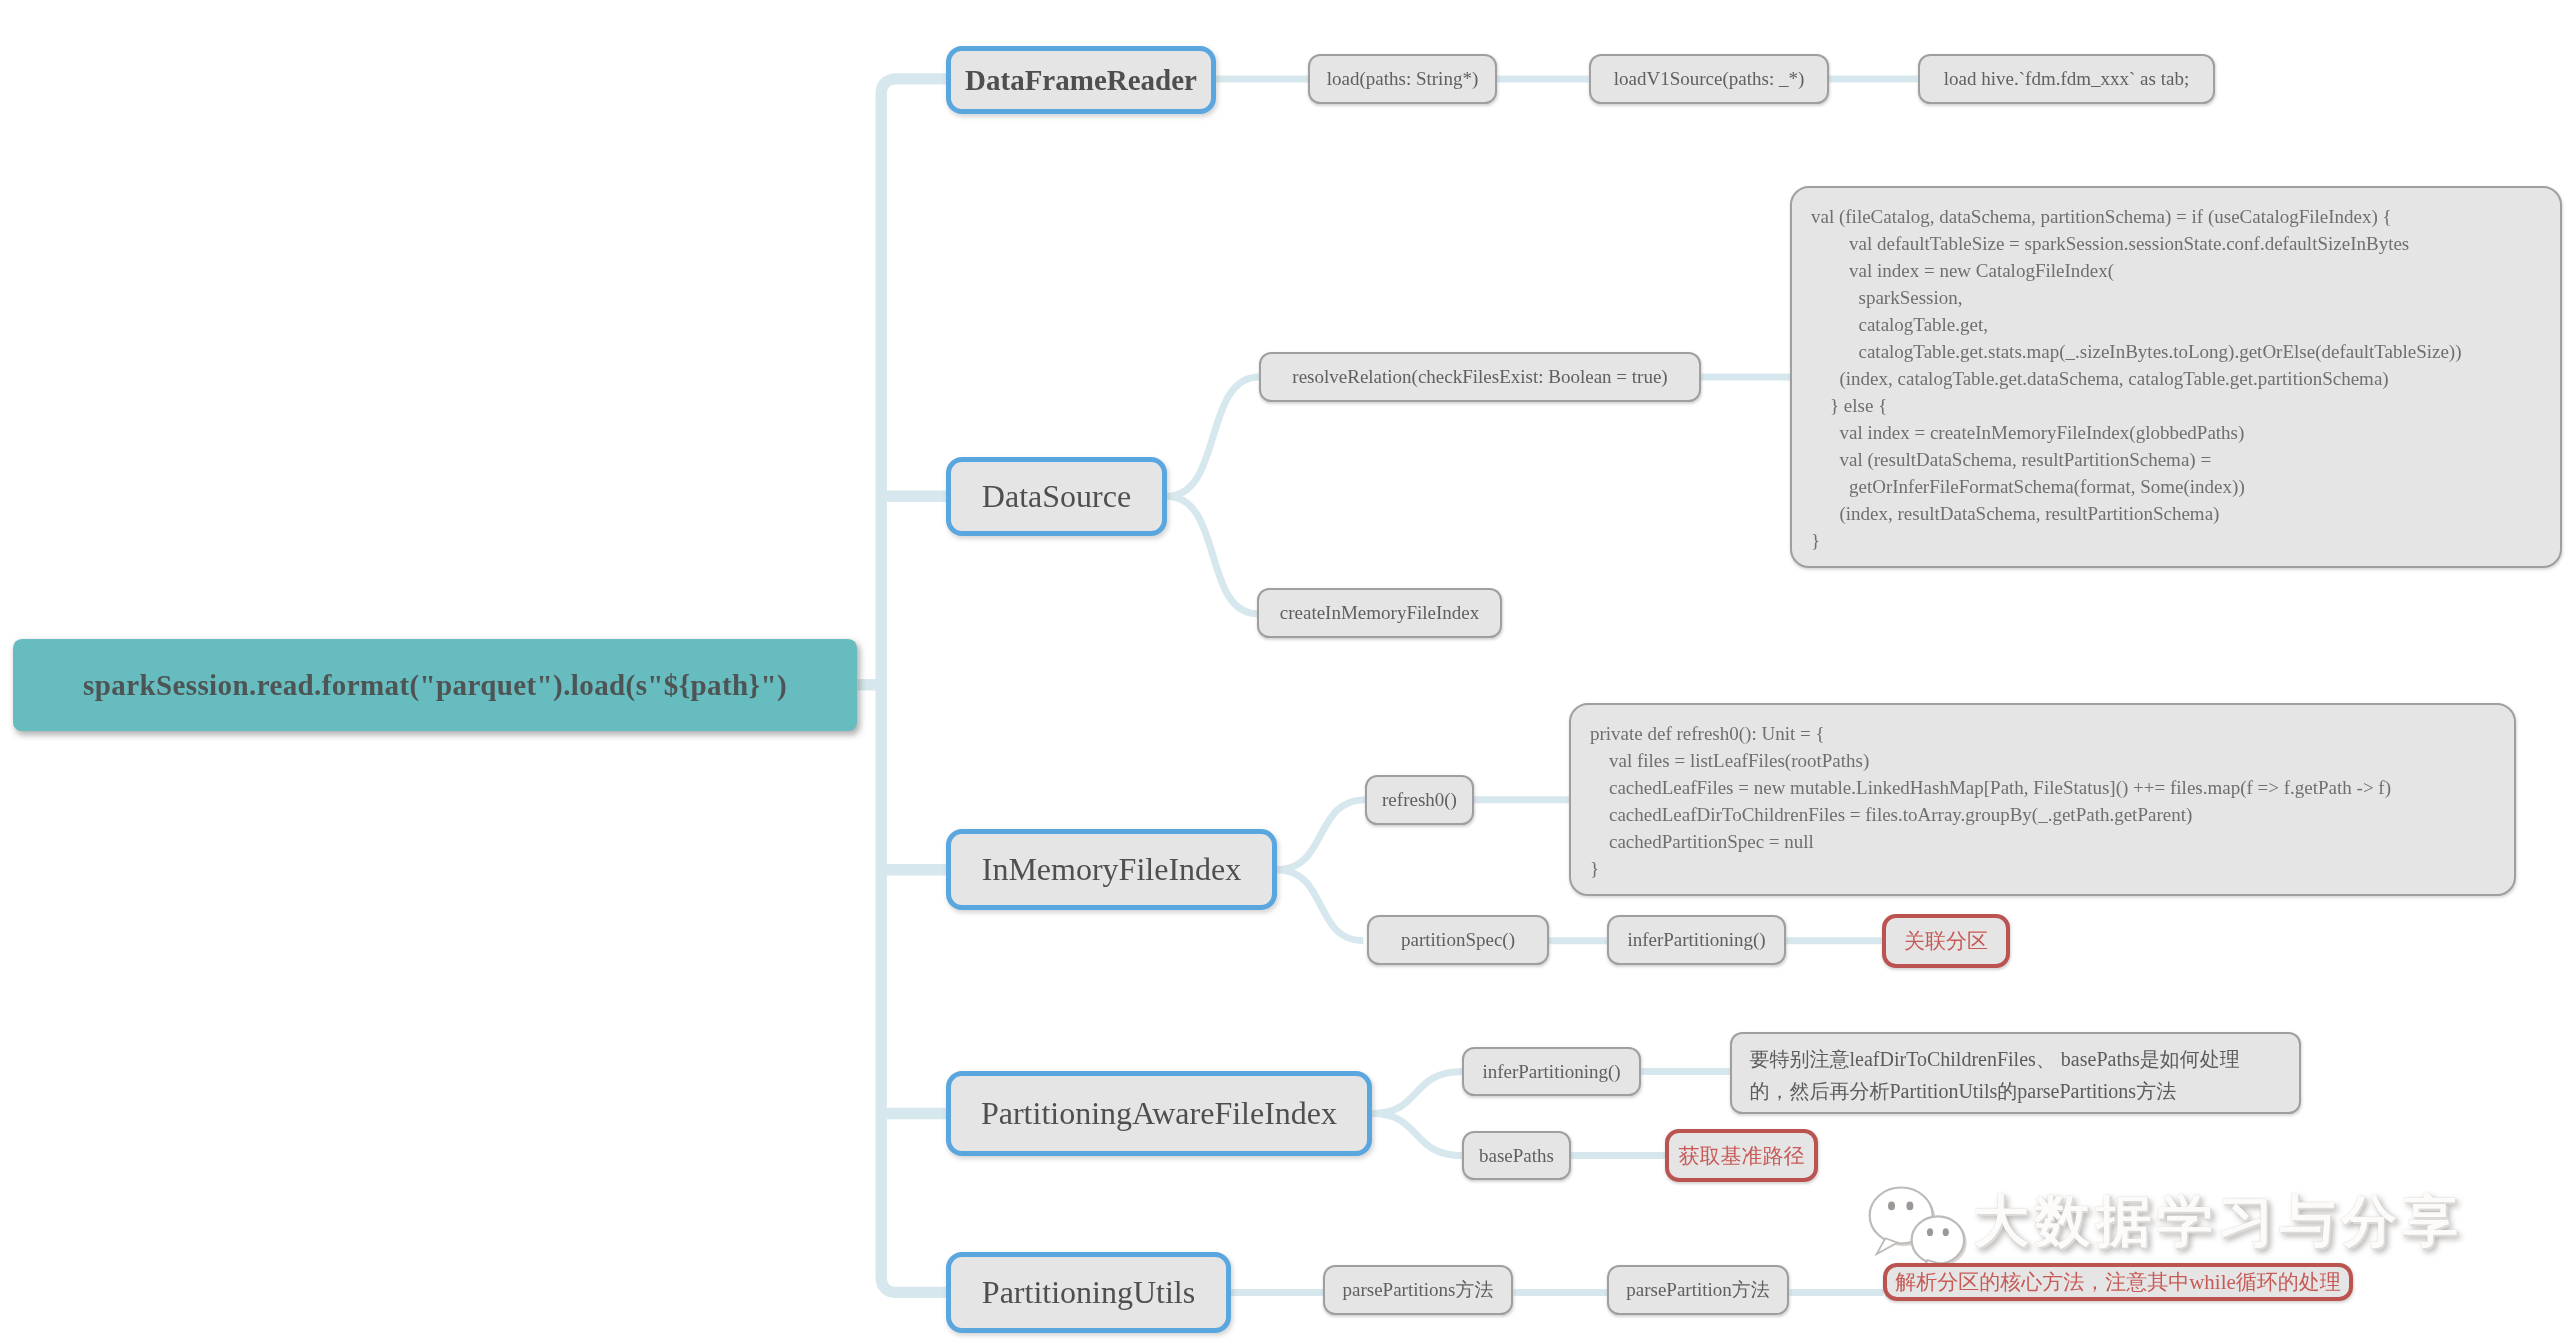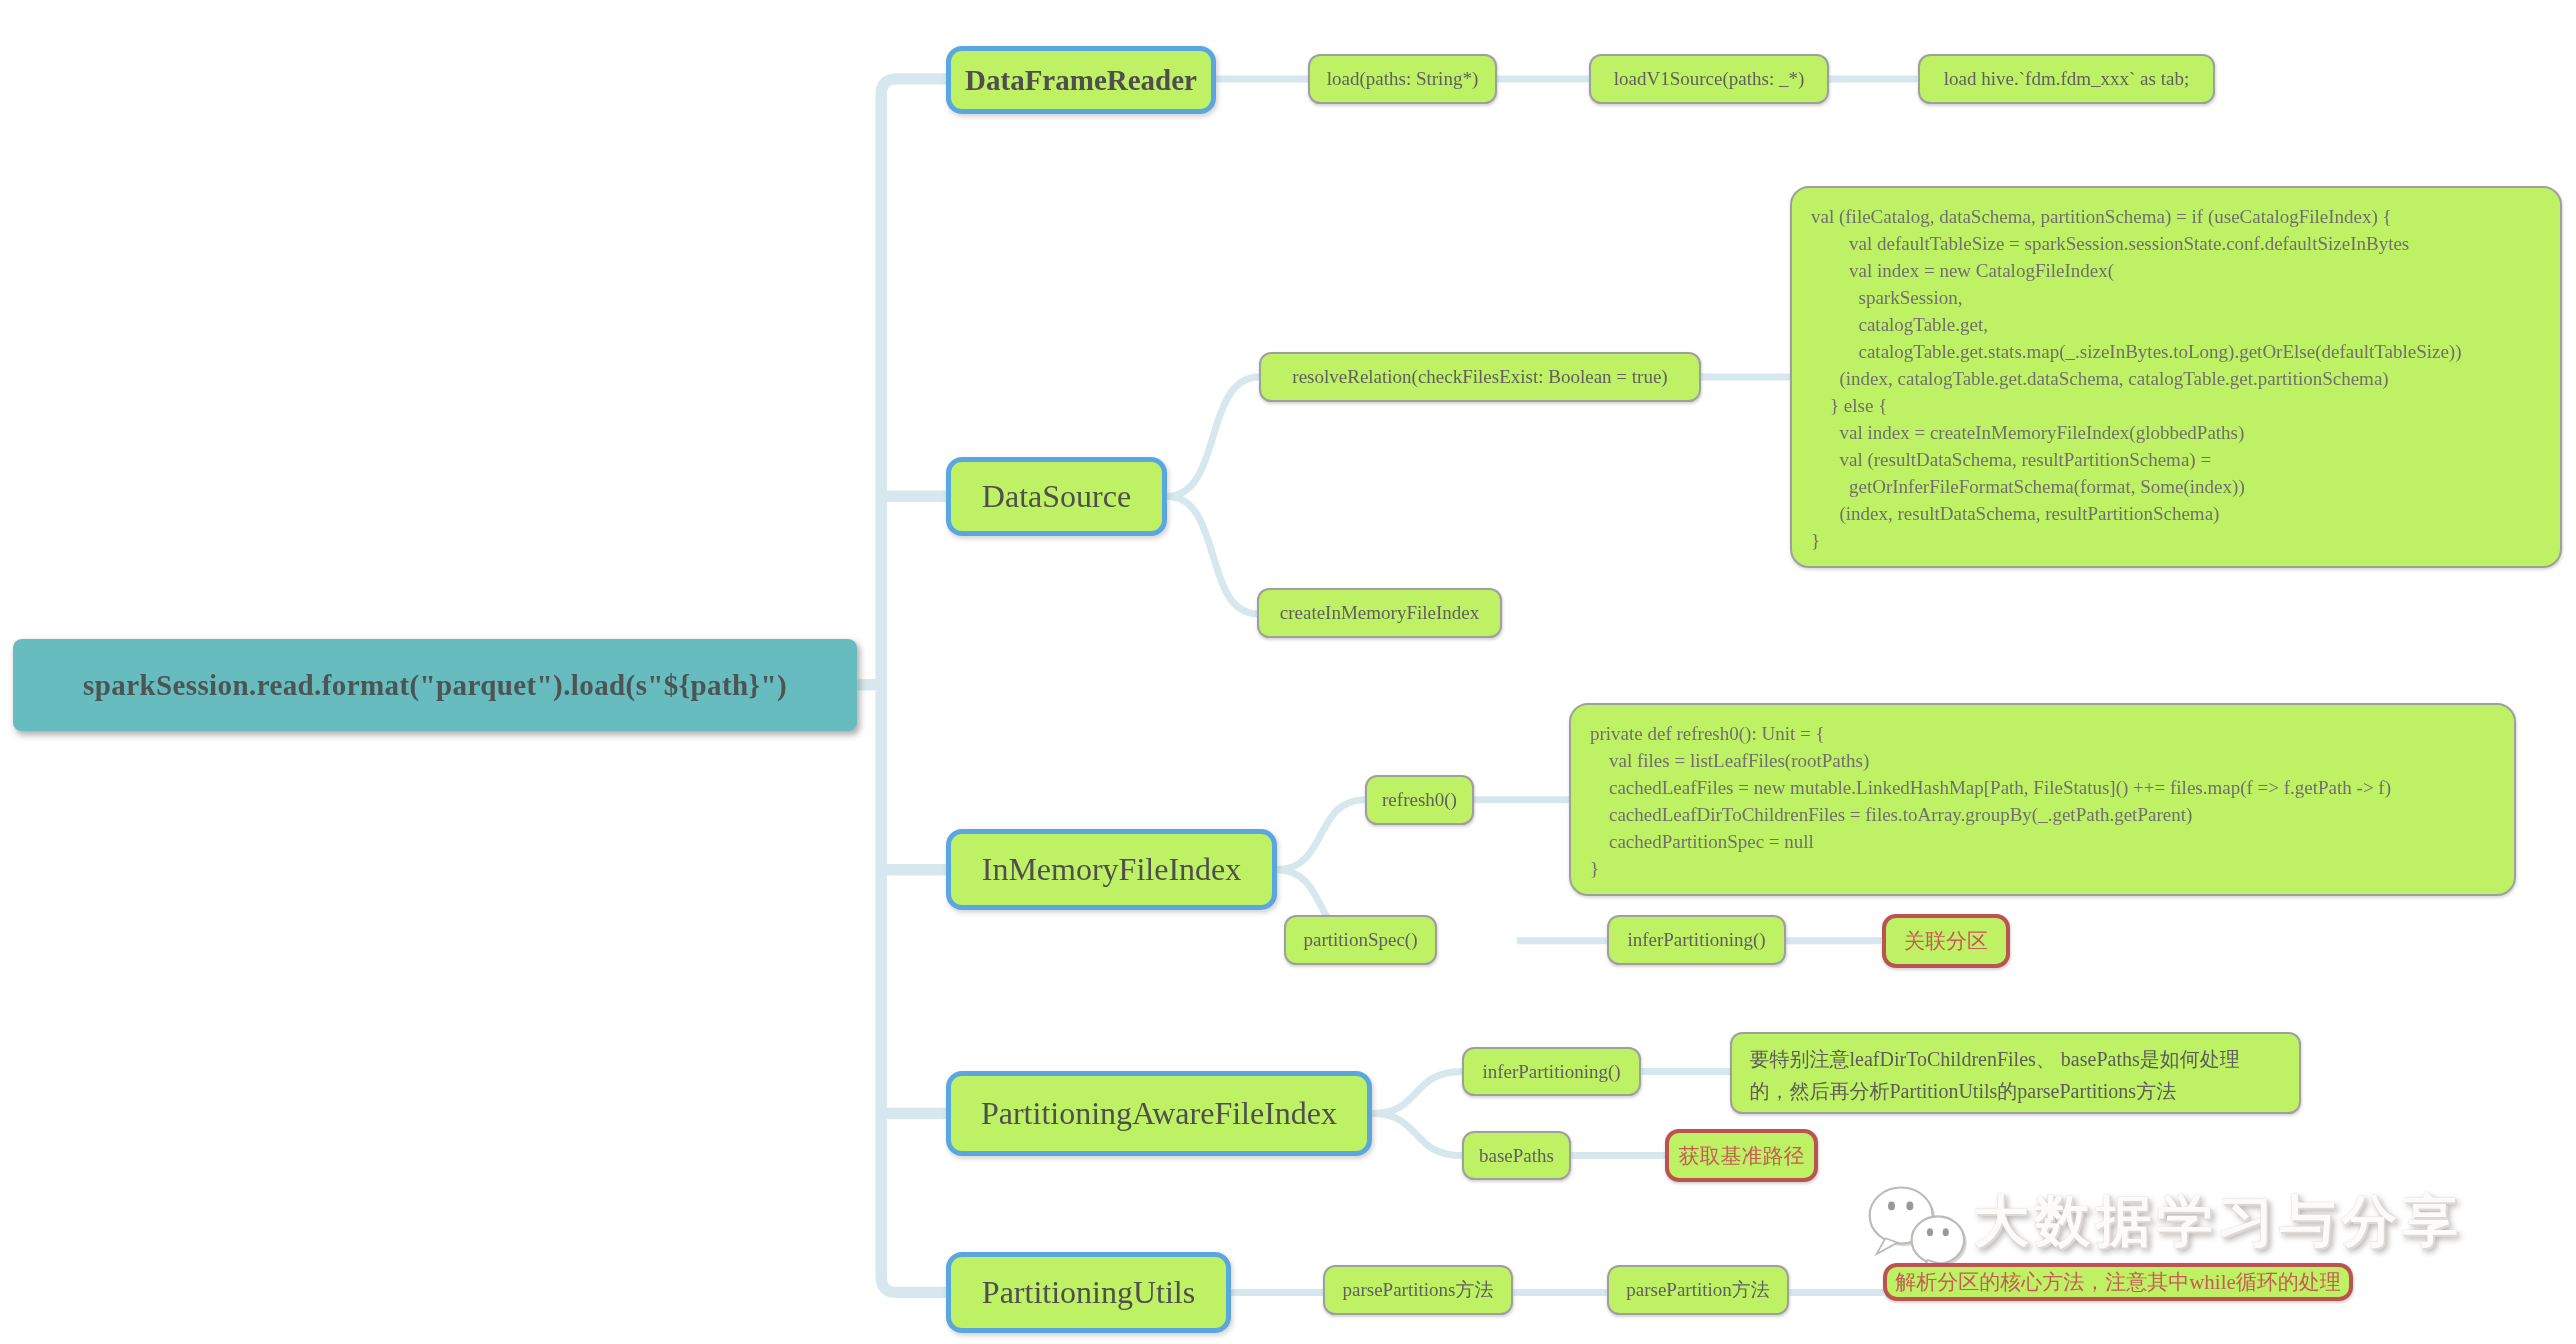--- a/index.html
+++ b/index.html
@@ -1,21 +1,21 @@
 <!DOCTYPE html>
 <html style="font-size:14px"><head>
 <meta charset="utf-8">
 <style>
   html,body{margin:0;padding:0;background:#ffffff;}
   .canvas{position:relative;width:2576px;height:1345px;overflow:hidden;background:#ffffff;
           font-family:"Liberation Serif","DejaVu Serif",serif;}
   svg.connectors{position:absolute;left:0;top:0;z-index:0;}
   .trunk{stroke:#d6e7ed;stroke-width:13;fill:none;}
   .branch{stroke:#d6e7ed;stroke-width:8;fill:none;}
-  .box{position:absolute;background:#bef264;box-sizing:border-box;display:flex;
+  .box{position:absolute;background:#e5e5e5;box-sizing:border-box;display:flex;
        align-items:center;justify-content:center;z-index:2;}
   .root-node{background:#67bcbf;border-radius:8.8px;font-weight:bold;font-size:29px;
        color:#4e5454;box-shadow:2.6px 3.5px 6.1px rgba(110,110,110,.55);letter-spacing:0.4px;}
   .main{border:5.3px solid #5aa7df;border-radius:16px;font-size:32px;color:#4f4f4f;
        box-shadow:1.8px 2.6px 4.4px rgba(140,140,140,.35);}
   .main.bold{font-weight:bold;font-size:29px;}
   .gray{border:2.6px solid #9f9f9f;border-radius:12.3px;font-size:19px;color:#606060;
        box-shadow:0.9px 1.8px 2.6px rgba(150,150,150,.4);}
   .red{border:4.4px solid #bb5450;border-radius:14px;font-size:21px;color:#c75a56;
        box-shadow:0.9px 1.8px 2.6px rgba(150,150,150,.4);}
@@ -96,21 +96,21 @@
 }</div>
 
   <div class="box main" style="left:946px;top:829px;width:331px;height:81px">InMemoryFileIndex</div>
   <div class="box gray" style="left:1365px;top:775px;width:109px;height:50px">refresh0()</div>
   <div class="box codeblock" style="left:1569px;top:703px;width:947px;height:193px">private def refresh0(): Unit = {
     val files = listLeafFiles(rootPaths)
     cachedLeafFiles = new mutable.LinkedHashMap[Path, FileStatus]() ++= files.map(f =&gt; f.getPath -&gt; f)
     cachedLeafDirToChildrenFiles = files.toArray.groupBy(_.getPath.getParent)
     cachedPartitionSpec = null
 }</div>
-  <div class="box gray" style="left:1284px;top:915px;width:153px;height:50px">partitionSpec()</div>
+  <div class="box gray" style="left:1367px;top:915px;width:182px;height:50px">partitionSpec()</div>
   <div class="box gray" style="left:1607px;top:915px;width:179px;height:50px">inferPartitioning()</div>
   <div class="box red" style="left:1882px;top:914px;width:128px;height:54px">关联分区</div>
 
   <div class="box main" style="left:946px;top:1071px;width:426px;height:85px">PartitioningAwareFileIndex</div>
   <div class="box gray" style="left:1462px;top:1047px;width:179px;height:49px">inferPartitioning()</div>
   <div class="box noteblock" style="left:1730px;top:1032px;width:571px;height:82px">要特别注意leafDirToChildrenFiles、 basePaths是如何处理
 的，然后再分析PartitionUtils的parsePartitions方法</div>
   <div class="box gray" style="left:1462px;top:1131px;width:109px;height:49px">basePaths</div>
   <div class="box red" style="left:1665px;top:1129px;width:153px;height:53px">获取基准路径</div>
 

